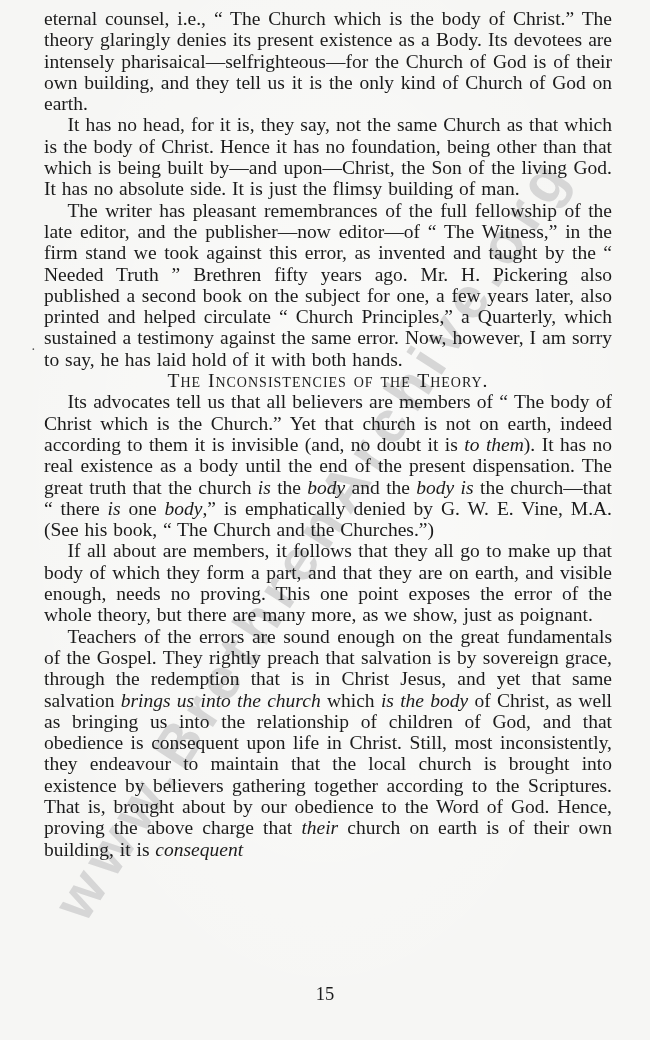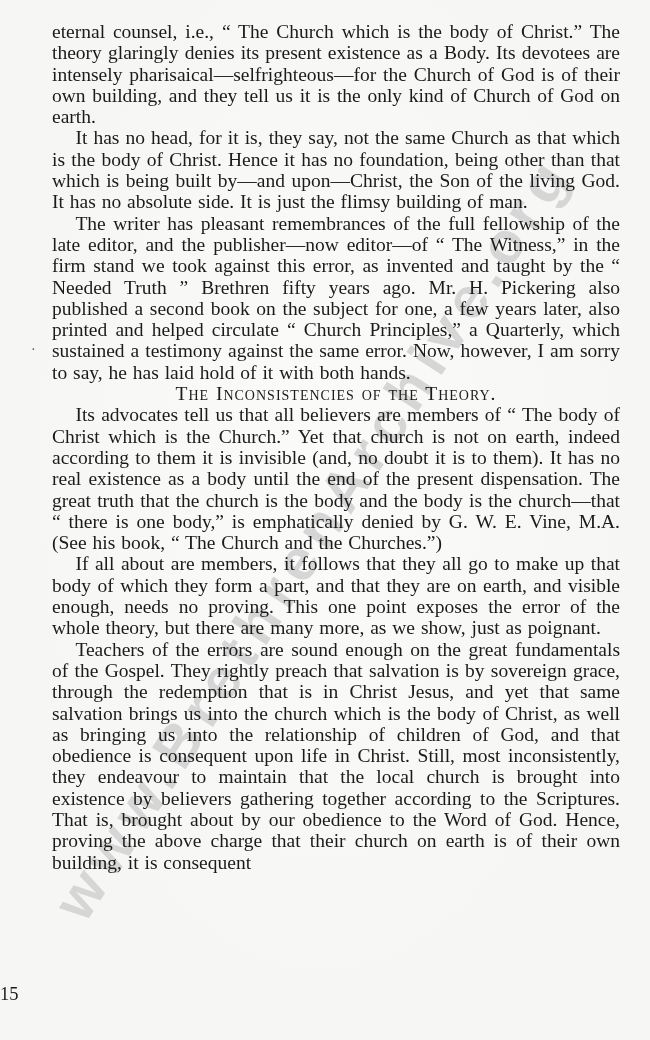--- a/index.html
+++ b/index.html
@@ -35,53 +35,54 @@
     font-size: 58px;
     letter-spacing: 8px;
     white-space: nowrap;
     color: var(--watermark);
     z-index: 0;
     user-select: none;
   }
   .text-block {
     position: absolute;
     left: 44px;
-    top: 21px;
+    top: 8px;
     width: 568px;
     z-index: 1;
     font-size: 19.5px;
     line-height: 21.3px;
     text-align: justify;
     word-spacing: 1px;
-    margin-left: 8px;
   }
   .text-block p {
     margin: 0;
     text-indent: 1.2em;
   }
   .text-block p.continuation {
     text-indent: 0;
   }
   .section-heading {
     margin: 0;
     font-size: 19.5px;
     font-weight: normal;
     font-variant: small-caps;
     text-align: center;
     text-indent: 0;
     letter-spacing: 1px;
     line-height: 21.3px;
   }
   .it {
+    font-style: italic;
   }
   .page-number {
     position: absolute;
     top: 984px;
     left: 0;
     width: 100%;
+    text-align: center;
     font-size: 18.5px;
     z-index: 1;
   }
   .margin-dot {
     position: absolute;
     left: 31px;
     top: 342px;
     font-size: 14px;
     color: #555;
     z-index: 1;

